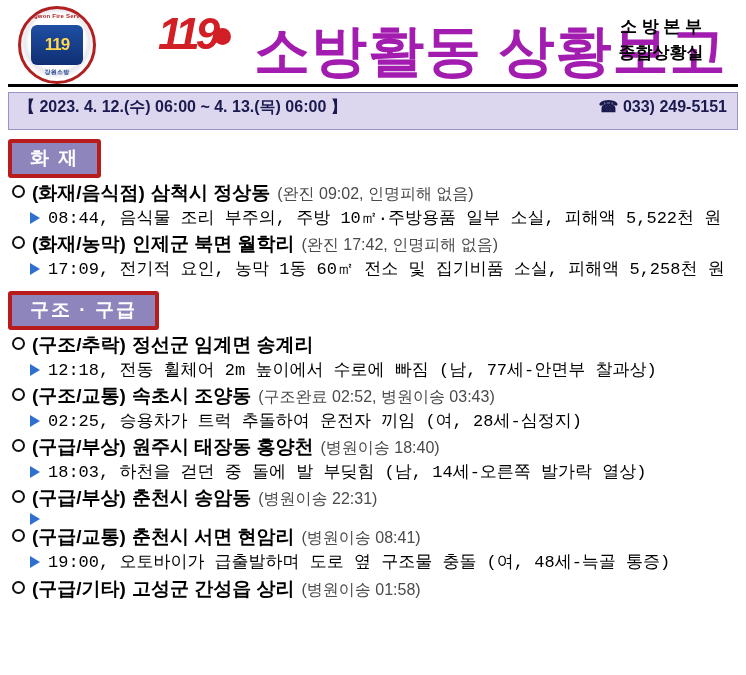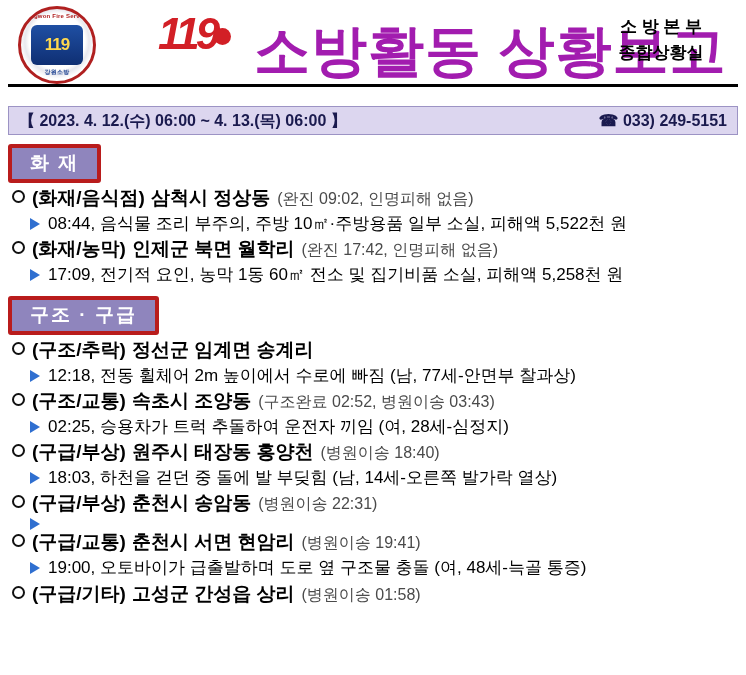--- a/index.html
+++ b/index.html
@@ -116,22 +116,22 @@
     left: 0;
     right: 0;
     top: 84px;
     height: 3px;
     background: #000000;
   }
 
   
   .period-bar {
     position: relative;
-    margin-top: 20px;
-    height: 29px;
+    margin-top: 6px;
+    height: 38px;
     background: #dcd6ef;
     border: 1px solid #9c93c4;
     box-sizing: border-box;
   }
   .period-text {
     position: absolute;
     left: 10px;
     top: 4px;
     font-size: 16px;
     font-weight: bold;
@@ -215,20 +215,21 @@
     border-left: 10px solid #2f6fd0;
     border-top: 6px solid transparent;
     border-bottom: 6px solid transparent;
     margin-right: 8px;
     position: relative;
     top: 1px;
   }
   .detail-text {
     font-size: 17px;
     color: #000000;
+    font-family: Liberation Mono, monospace;
   }
 </style>
 </head>
 <body>
 
 <div class="page">
 
   
   <div class="header">
     <div class="emblem">
@@ -331,21 +332,21 @@
     <div class="entry-detail">
       <span class="bullet-tri"></span>
     </div>
   </div>
 
   <div class="entry">
     <div class="entry-head">
       <span class="bullet-circle"></span>
       <span class="entry-cat">(구급/교통)</span>
       <span class="entry-loc">춘천시 서면 현암리</span>
-      <span class="entry-status">(병원이송 19:41)</span>
+      <span class="entry-status">(병원이송 08:41)</span>
     </div>
     <div class="entry-detail">
       <span class="bullet-tri"></span>
       <span class="detail-text">19:00, 오토바이가 급출발하며 도로 옆 구조물 충돌 (여, 48세-늑골 통증)</span>
     </div>
   </div>
 
   <div class="entry">
     <div class="entry-head">
       <span class="bullet-circle"></span>

